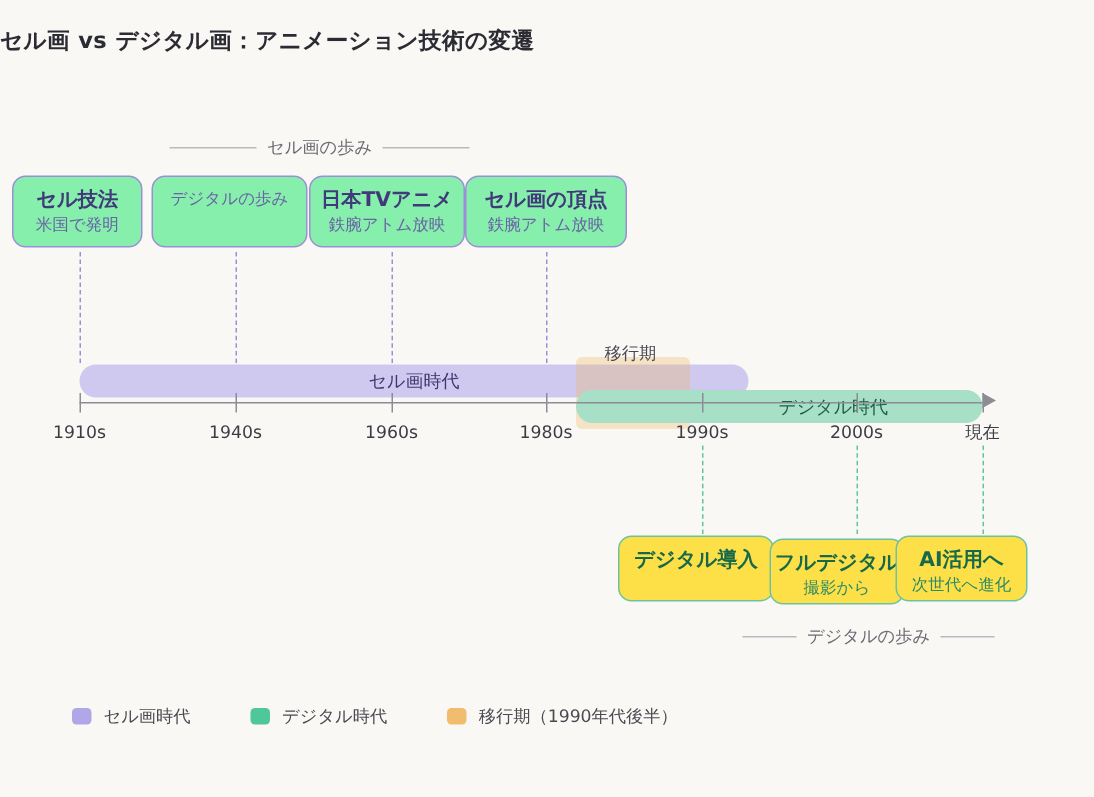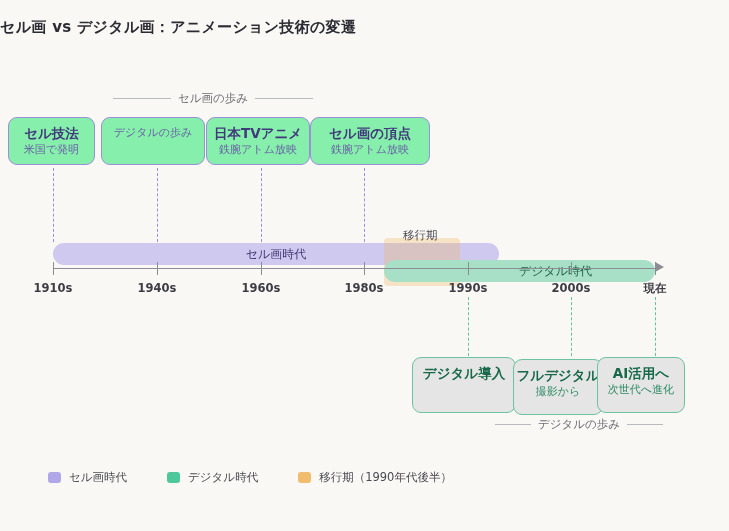--- a/index.html
+++ b/index.html
@@ -71,23 +71,23 @@
 
   .card.cel {
     background: #86efac;
     border: 1.4px solid #9a8fd8;
     height: 48px;
   }
   .card.cel .card-title { color: #413a7a; }
   .card.cel .card-sub   { color: #6a62a6; }
 
   .card.digital {
-    background: #e5e5e5;
+    background: #fde047;
     border: 1.4px solid #6cc2a1;
-    height: 56px;
+    height: 44px;
   }
   .card.digital .card-title { color: #17694a; }
   .card.digital .card-sub   { color: #2e8a66; }
 
   
   .connector {
     position: absolute;
     width: 0;
     border-left: 1.4px dashed #9a8fd8;
   }
@@ -118,21 +118,20 @@
     height: 13px;
     background: #8c8c94;
   }
   .tick-label {
     position: absolute;
     top: 281px;
     font-size: 11.5px;
     color: #3c3c44;
     transform: translateX(-50%);
     white-space: nowrap;
-    font-weight: bold;
   }
 
   
   .era-bar {
     position: absolute;
     border-radius: 11px;
     display: flex;
     align-items: center;
     justify-content: center;
   }
@@ -215,21 +214,21 @@
   <div class="card-title">セル技法</div>
   <div class="card-sub">米国で発明</div>
 </div>
 <div class="card cel" style="left:101px; top:117px; width:104px;">
   <div class="card-sub">デジタルの歩み</div>
 </div>
 <div class="card cel" style="left:206px; top:117px; width:104px;">
   <div class="card-title">日本TVアニメ</div>
   <div class="card-sub">鉄腕アトム放映</div>
 </div>
-<div class="card cel" style="left:310px; top:117px; width:120px;">
+<div class="card cel" style="left:310px; top:117px; width:108px;">
   <div class="card-title">セル画の頂点</div>
   <div class="card-sub">鉄腕アトム放映</div>
 </div>
 
 <div class="connector" style="left:53px;  top:168px; height:74px;"></div>
 <div class="connector" style="left:157px; top:168px; height:74px;"></div>
 <div class="connector" style="left:261px; top:168px; height:74px;"></div>
 <div class="connector" style="left:364px; top:168px; height:74px;"></div>
 
 <div class="era-bar" id="cel-bar">

